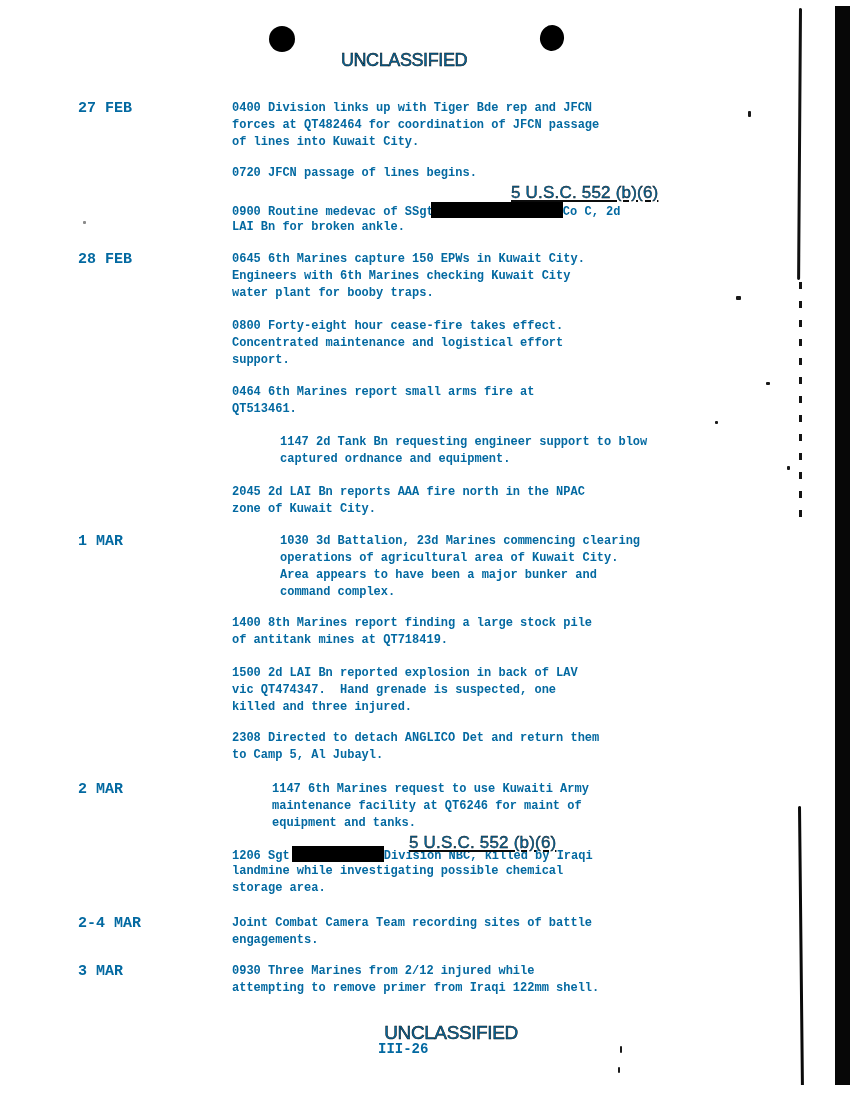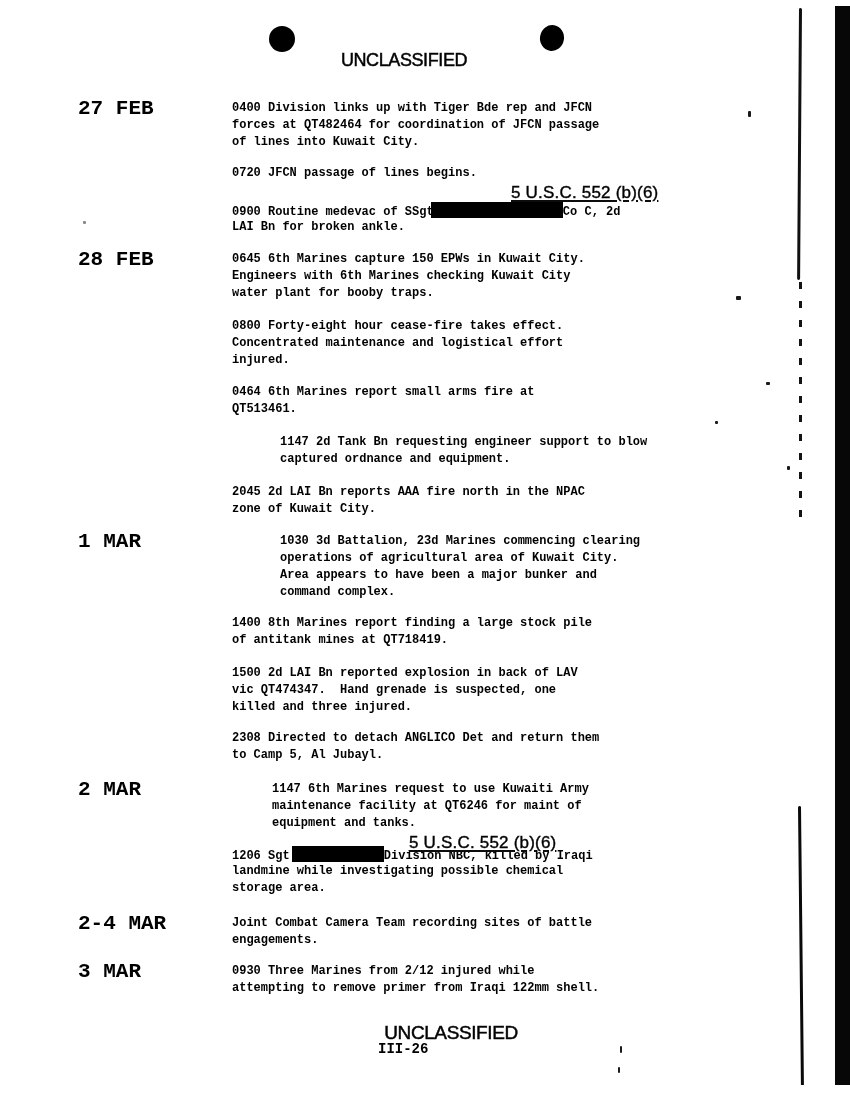--- a/index.html
+++ b/index.html
@@ -1,20 +1,20 @@
 <!DOCTYPE html>
 <html><head>
 <meta charset="utf-8">
 <style>
   html,body{margin:0;padding:0;background:#ffffff;}
   .page{
     position:relative; width:850px; height:1085px;
     background:#ffffff; overflow:hidden;
     font-family:"Liberation Mono","DejaVu Sans Mono",monospace;
-    color:#000000;
+    color:#0369a1;
   }
   
   .punch{position:absolute;background:#000;border-radius:50%;}
   .punch-left{left:269px;top:26px;width:26px;height:26px;}
   .punch-right{left:540px;top:25px;width:24px;height:26px;transform:rotate(10deg);}
   
   .classification{
     position:absolute; font-family:"Liberation Sans","DejaVu Sans",sans-serif;
     font-size:18px; font-weight:500; letter-spacing:-0.4px;
     -webkit-text-stroke:0.5px #0c0c0c; white-space:pre;
@@ -22,21 +22,21 @@
   .header-classification{left:404px;top:50px;transform:translateX(-50%);}
   .footer-classification{left:451px;top:1022px;transform:translateX(-50%);font-size:19px;}
   .page-number{
     position:absolute;left:378px;top:1041px;
     font-size:14px;font-weight:bold;line-height:17px;white-space:pre;
   }
   
   .entry-block{position:absolute;left:0;width:100%;}
   .entry-date{
     position:absolute;left:78px;top:0;
-    font-size:21px;font-weight:bold;line-height:17px;white-space:pre;
+    font-size:15px;font-weight:bold;line-height:17px;white-space:pre;
   }
   .entry-text{margin-left:232px;}
   .line{height:17px;line-height:17px;font-size:12px;font-weight:bold;white-space:pre;}
   .redaction-bar{display:inline-block;height:16px;vertical-align:-3px;background:#000000;}
   
   .annotation{
     position:absolute;font-family:"Liberation Sans","DejaVu Sans",sans-serif;
     font-size:17px;font-weight:500;letter-spacing:0.2px;white-space:pre;
     -webkit-text-stroke:0.4px #0c0c0c;
     text-decoration:underline;text-decoration-thickness:1.5px;text-underline-offset:2px;
@@ -93,21 +93,21 @@
         <div class="entry-text">
           <div class="line">0645 6th Marines capture 150 EPWs in Kuwait City.</div>
           <div class="line">Engineers with 6th Marines checking Kuwait City</div>
           <div class="line">water plant for booby traps.</div>
         </div>
       </div>
       <div class="entry-block" style="top: 318px;">
         <div class="entry-text">
           <div class="line">0800 Forty-eight hour cease-fire takes effect.</div>
           <div class="line">Concentrated maintenance and logistical effort</div>
-          <div class="line">injured.</div>
+          <div class="line">support.</div>
         </div>
       </div>
       <div class="entry-block" style="top: 384px;">
         <div class="entry-text">
           <div class="line">0464 6th Marines report small arms fire at</div>
           <div class="line">QT513461.</div>
         </div>
       </div>
       <div class="entry-block" style="top: 434px; padding-left: 48px;">
         <div class="entry-text">

